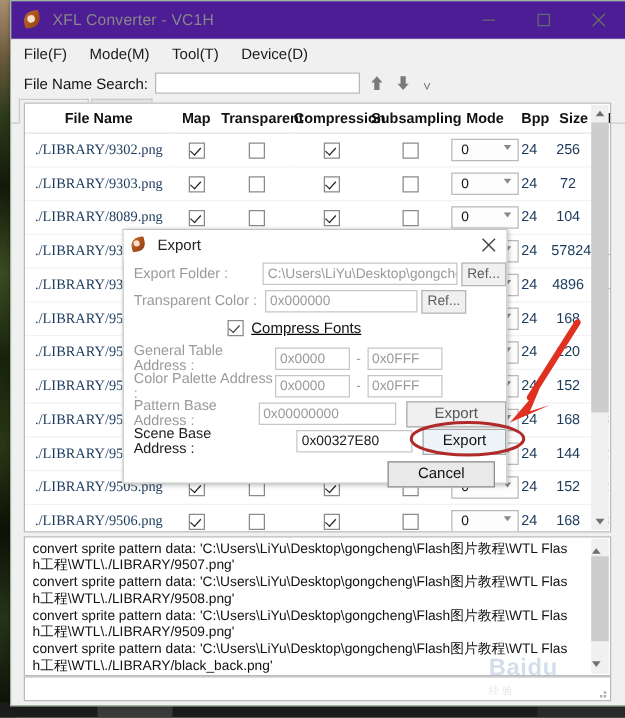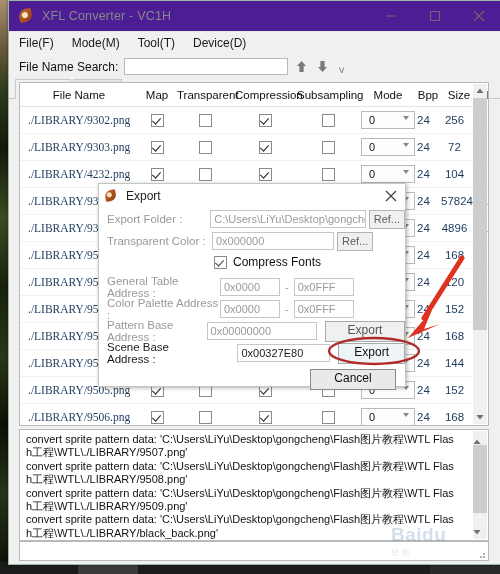--- a/index.html
+++ b/index.html
@@ -50,21 +50,21 @@
   .tabstrip{height:19px;background:#f0f0f0;display:flex;align-items:flex-end;padding-left:6px;
     border-bottom:1px solid #c9c9c9;}
   .tab{font-size:11.5px;padding:2px 9px 2px 9px;border:1px solid #c9c9c9;border-bottom:none;
     background:#e4e4e4;color:#222;margin-right:2px;line-height:14px;}
   .tab.active{background:#f0f0f0;border-bottom:1px solid #f0f0f0;margin-bottom:-1px;}
 
   
   .table-wrap{position:absolute;left:10px;top:81px;width:468px;height:342px;
     background:#fff;border:1px solid #b9b9b9;overflow:hidden;}
   table.grid{border-collapse:collapse;width:452px;table-layout:fixed;}
-  table.grid th{font-size:11.5px;font-weight:normal;color:#111;height:21px;
+  table.grid th{font-size:11.5px;font-weight:bold;color:#111;height:21px;
     background:#fff;border-bottom:1px solid #e3e3e3;}
   table.grid td{font-size:11.5px;color:#1b3a5c;height:24px;border-bottom:1px solid #f2f2f2;}
   td.fname{padding-left:8px;color:#1b3a5c;white-space:nowrap;font-family:Liberation Serif, serif;}
   td.ctr{text-align:center;}
   td.num{text-align:center;padding-right:10px;color:#1b3a5c;}
   .cb{width:11px;height:11px;border:1px solid #8a8a8a;background:#fff;display:inline-block;
     position:relative;vertical-align:middle;}
   .cb.on:after{content:"";position:absolute;left:2px;top:1px;width:4px;height:7px;
     border:solid #222;border-width:0 1.6px 1.6px 0;transform:rotate(42deg);}
   .mode-sel{width:52px;height:16px;border:1px solid #b9b9b9;background:#fdfdfd;
@@ -111,21 +111,21 @@
   .fin{height:14px;border:1px solid #c6c6c6;background:#fff;font-size:11px;color:#9a9a9a;
     padding:1px 3px;font-family:inherit;line-height:14px;white-space:nowrap;overflow:hidden;}
   .fin.on{color:#1a1a1a;margin-left:48px;}
   .refbtn{border:1px solid #b4b4b4;background:#f0f0f0;font-size:11px;color:#5e5e5e;
     padding:0 4px;height:17px;line-height:16px;margin-left:3px;}
   .expbtn{border:1px solid #a9a9a9;background:#f0f0f0;font-size:12px;color:#555;
     width:84px;height:19px;line-height:17px;text-align:center;}
   .expbtn.on{color:#111;background:#eef3f8;}
   .cancelbtn{border:1px solid #8a8a8a;background:#e9e9e9;font-size:12px;color:#111;
     width:84px;height:19px;line-height:17px;text-align:center;}
-  .ckrow{display:flex;align-items:center;height:20px;padding-left:115px;}
+  .ckrow{display:flex;align-items:center;height:20px;padding-left:83px;text-decoration:underline;}
   .ckrow .cb2{width:11px;height:11px;border:1px solid #8a8a8a;background:#fff;position:relative;margin-right:6px;}
   .ckrow .cb2:after{content:"";position:absolute;left:2px;top:1px;width:4px;height:7px;
     border:solid #444;border-width:0 1.5px 1.5px 0;transform:rotate(42deg);}
   .ckrow span{font-size:12px;color:#111;}
   .dash{font-size:11px;color:#9a9a9a;margin:0 5px;}
 
   
   #annotations{position:absolute;inset:0;pointer-events:none;}
 </style>
 </head>
@@ -241,21 +241,21 @@
             <td class="ctr"><span class="cb"></span></td>
             <td class="ctr"><span class="mode-sel">
                 <span class="v">0</span>
                 <span class="ch"></span>
               </span></td>
             <td class="num">24</td>
             <td class="num">72</td>
             <td class="num">28.13</td>
           </tr>
           <tr>
-            <td class="fname">./LIBRARY/4232.png</td>
+            <td class="fname">./LIBRARY/8089.png</td>
             <td class="ctr"><span class="cb on"></span></td>
             <td class="ctr"><span class="cb"></span></td>
             <td class="ctr"><span class="cb on"></span></td>
             <td class="ctr"><span class="cb"></span></td>
             <td class="ctr"><span class="mode-sel">
                 <span class="v">0</span>
                 <span class="ch"></span>
               </span></td>
             <td class="num">24</td>
             <td class="num">104</td>

